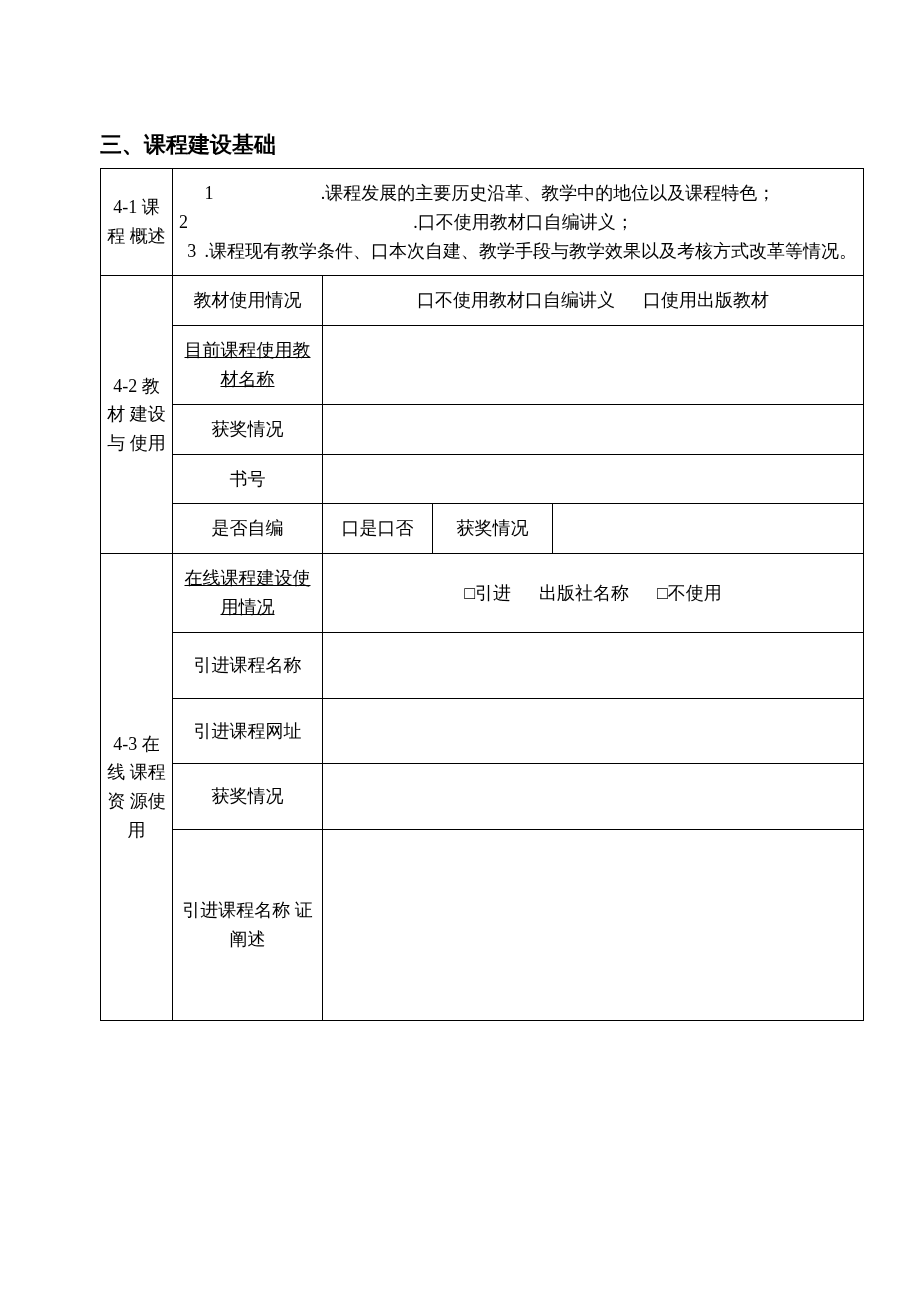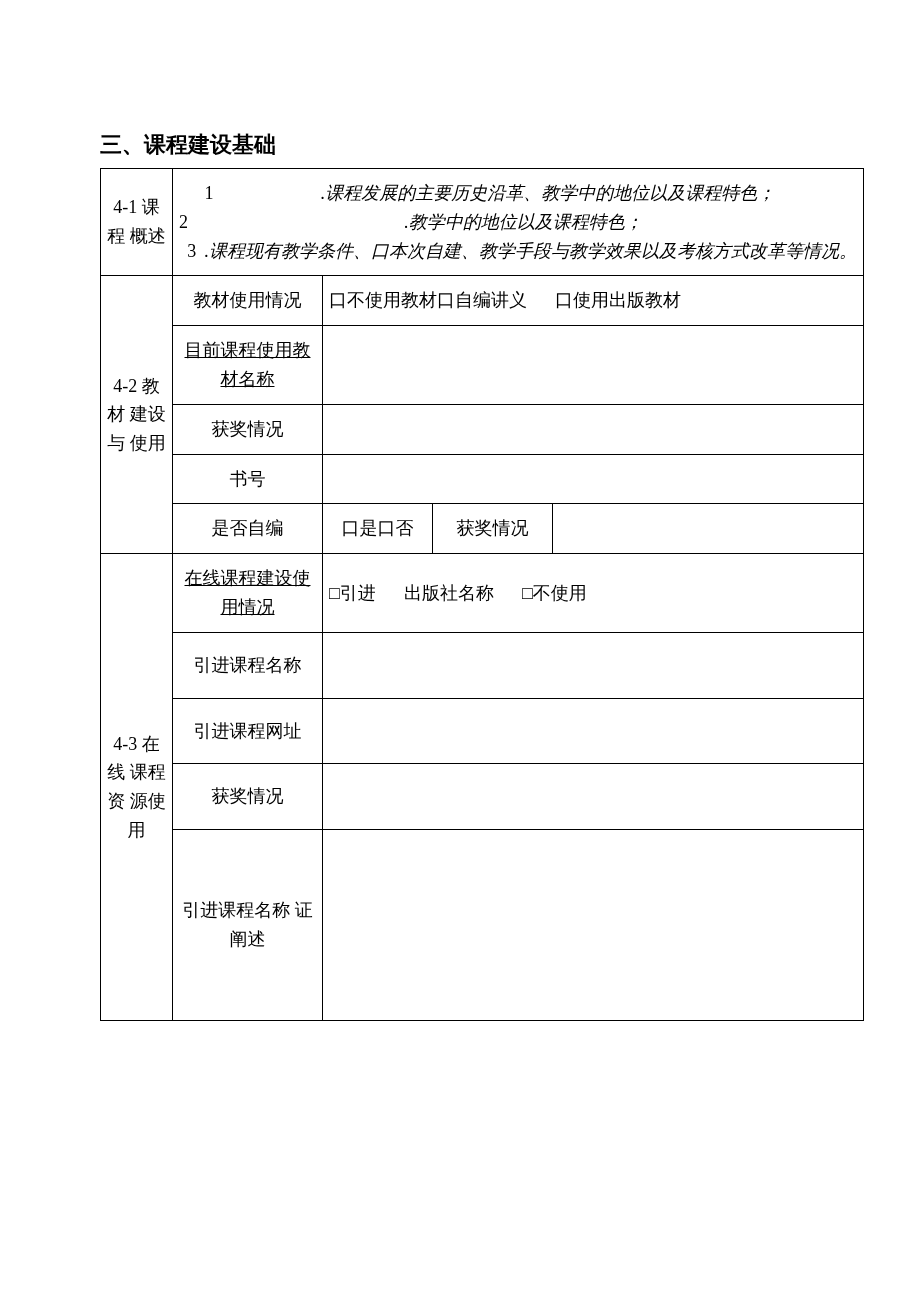--- a/index.html
+++ b/index.html
@@ -46,25 +46,24 @@
   }
   .list-line {
     display: flex;
   }
   .list-num {
     width: 60px;
     display: inline-block;
   }
   .list-text {
     flex: 1;
-    font-style: italic;
   }
   .list-line.compact .list-num { width: auto; margin-right: 2px;}
   .nowrap-line { white-space: nowrap; }
-  .opt-group { display: flex; gap: 28px; }
+  .opt-group { display: flex; justify-content: center; gap: 28px; }
   .opt-group .seg { white-space: nowrap; }
   td.tall { height: 170px; }
   td.short { padding: 8px 6px; text-decoration: underline; }
 </style>
 </head>
 <body>
 
 <div class="page">
   <h2 class="section-title">三、课程建设基础</h2>
 
@@ -80,21 +79,21 @@
     <tbody>
         <tr>
       <td class="rowhead">4-1 课程 概述</td>
       <td colspan="4" class="left-top">
         <div class="list-line">
           <span class="list-num">1</span>
           <span class="list-text">.课程发展的主要历史沿革、教学中的地位以及课程特色；</span>
         </div>
         <div class="list-line compact">
           <span class="list-num">2</span>
-          <span class="list-text">.教学中的地位以及课程特色；</span>
+          <span class="list-text">.口不使用教材口自编讲义；</span>
         </div>
         <div class="list-line nowrap-line">
           <span class="list-num">3</span>
           <span class="list-text">.课程现有教学条件、口本次自建、教学手段与教学效果以及考核方式改革等情况。</span>
         </div>
       </td>
     </tr>
 
     <tr>
       <td class="rowhead" rowspan="5">4-2 教材 建设与 使用</td>

